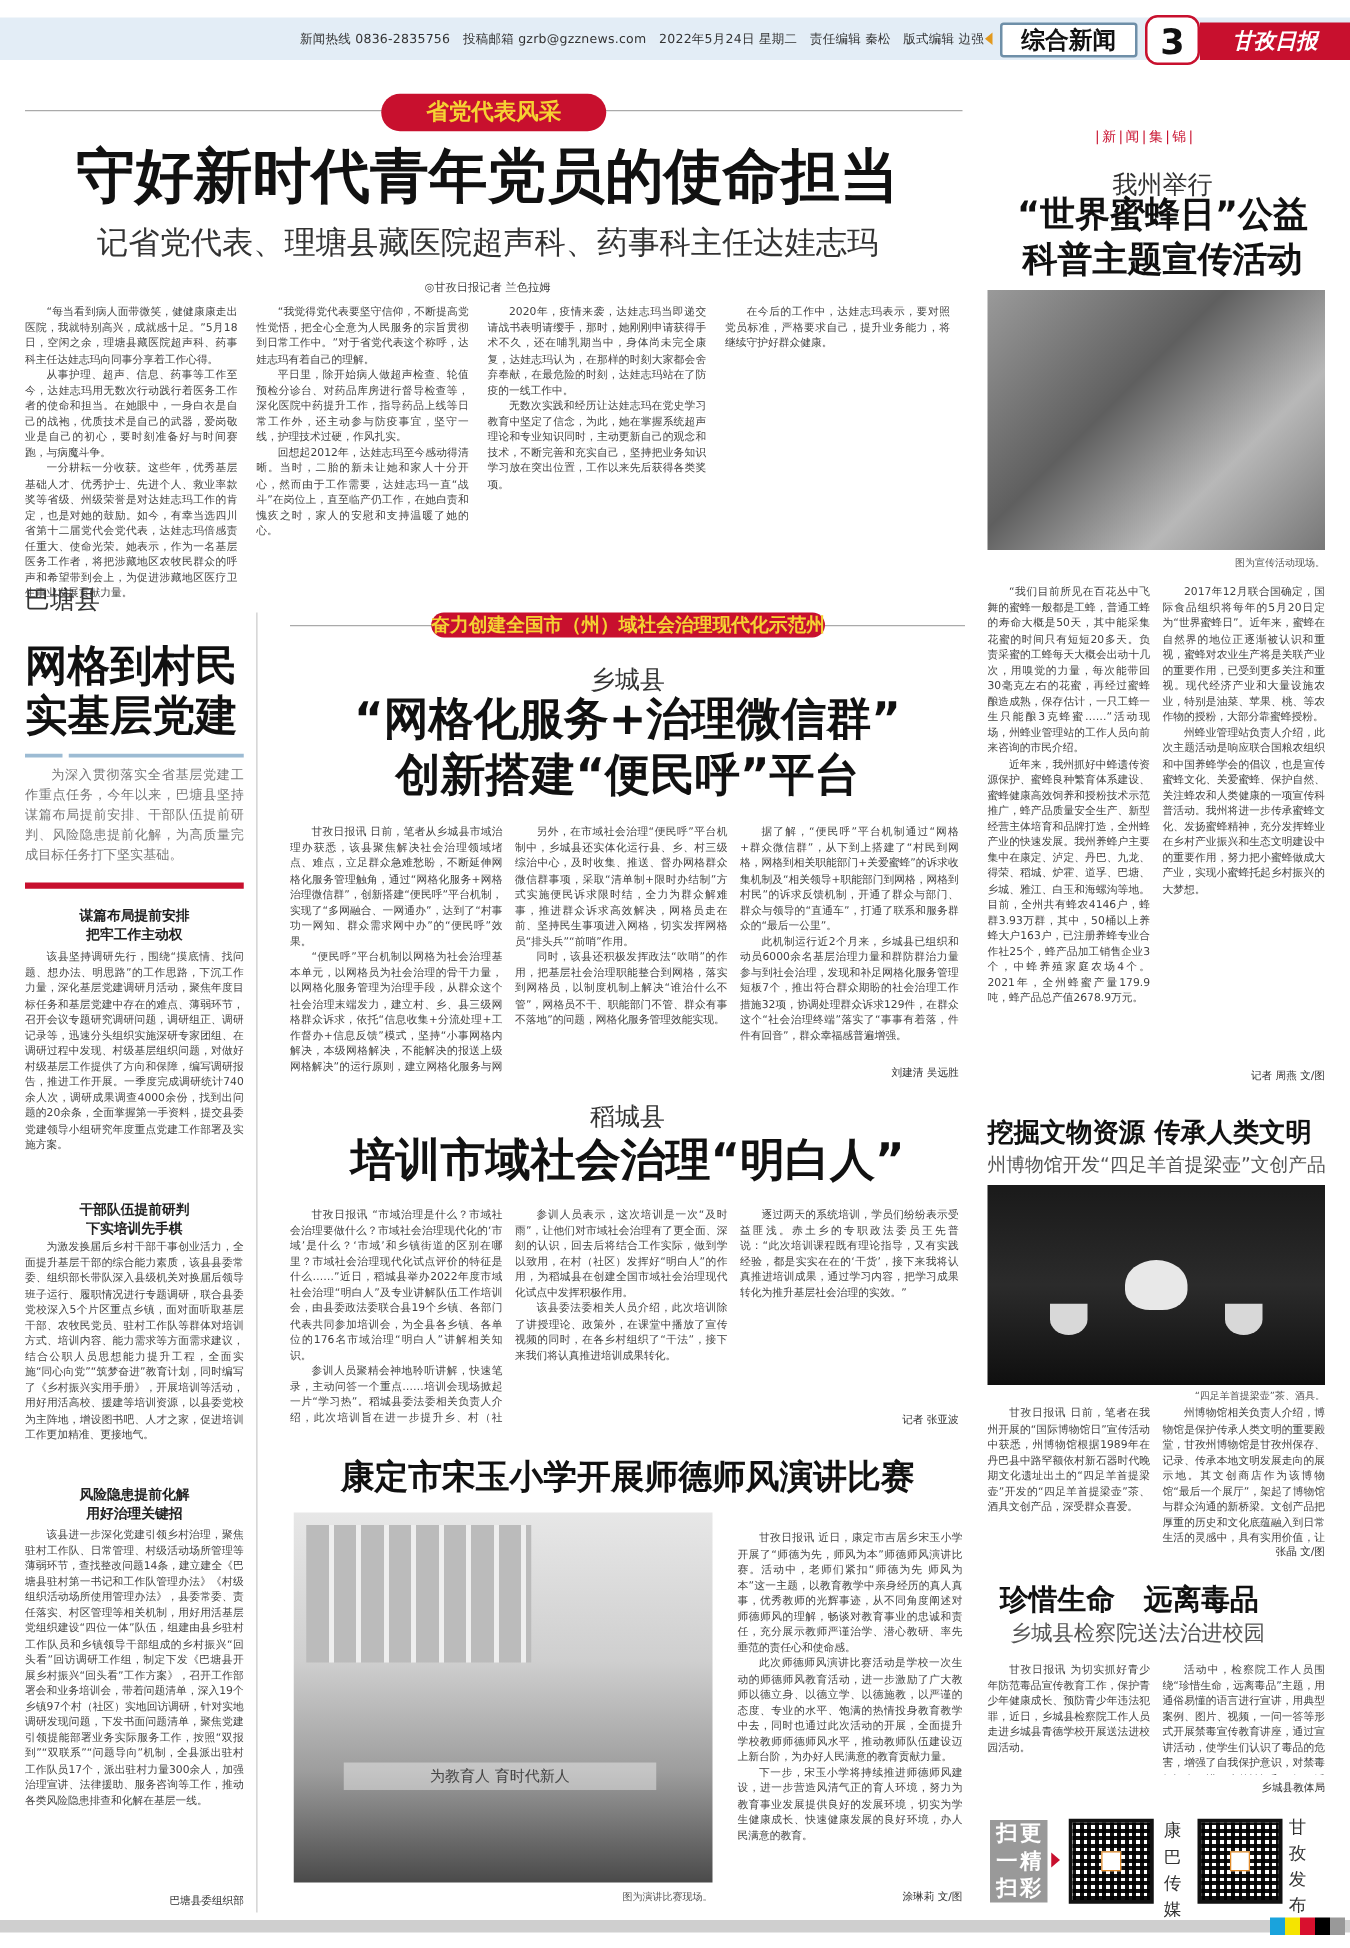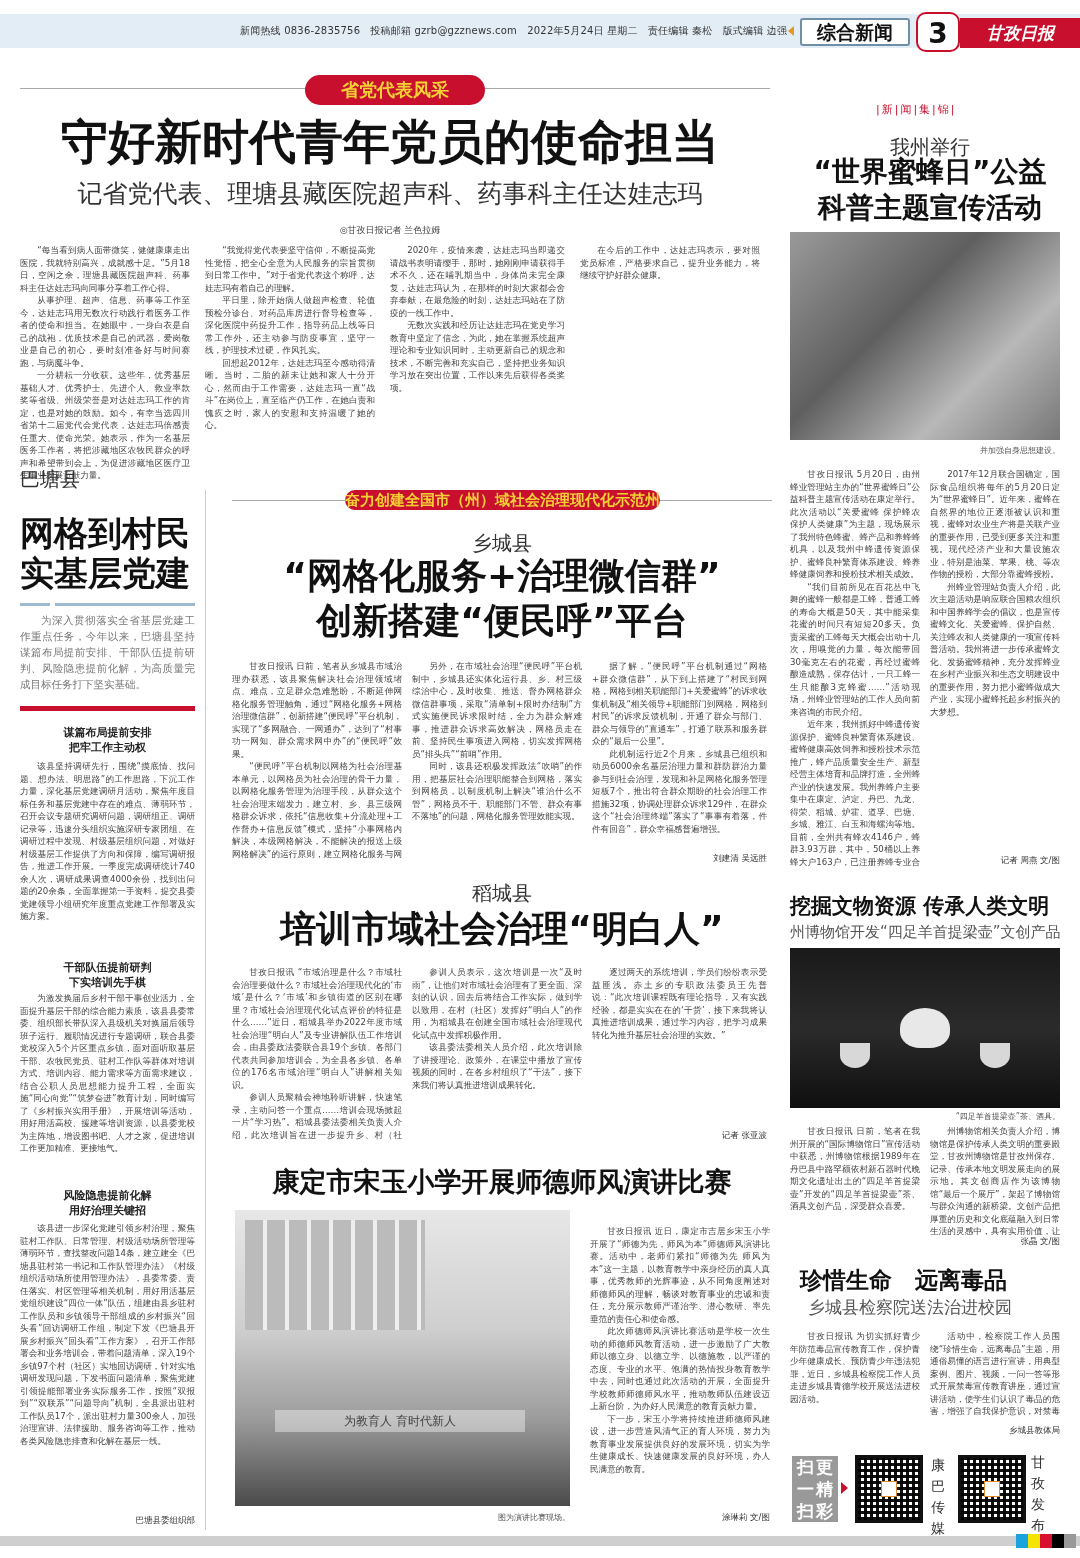--- a/index.html
+++ b/index.html
@@ -95,23 +95,22 @@
 </div>
 <div class="abs col" style="left:580px; top:244px; width:180px; height:238px;">
   <p>在今后的工作中，达娃志玛表示，要对照党员标准，严格要求自己，提升业务能力，将继续守护好群众健康。</p>
 </div>
 
 <div class="abs" style="left:876px; top:102px; font-size:11px; color:#c8102e; letter-spacing:2px;">|新|闻|集|锦|</div>
 <div class="abs h-sub" style="left:790px; top:134px; width:280px; text-align:center; font-size:20px;">我州举行</div>
 <div class="abs h-main" style="left:790px; top:154px; width:280px; text-align:center; font-size:28px; line-height:36px;">“世界蜜蜂日”公益</div>
 <div class="abs h-main" style="left:790px; top:190px; width:280px; text-align:center; font-size:28px; line-height:36px;">科普主题宣传活动</div>
 <div class="abs photo" style="left:790px; top:232px; width:270px; height:208px;"></div>
-<div class="abs caption" style="left:790px; top:445px; width:270px;">并加强自身思想建设。</div>
+<div class="abs caption" style="left:790px; top:445px; width:270px;">图为宣传活动现场。</div>
 <div class="abs col" style="left:790px; top:468px; width:130px; height:400px;">
-  <p>甘孜日报讯 5月20日，由州蜂业管理站主办的“世界蜜蜂日”公益科普主题宣传活动在康定举行。此次活动以“关爱蜜蜂 保护蜂农 保护人类健康”为主题，现场展示了我州特色蜂蜜、蜂产品和养蜂蜂机具，以及我州中蜂遗传资源保护、蜜蜂良种繁育体系建设、蜂养蜂健康饲养和授粉技术相关成效。</p>
   <p>“我们目前所见在百花丛中飞舞的蜜蜂一般都是工蜂，普通工蜂的寿命大概是50天，其中能采集花蜜的时间只有短短20多天。负责采蜜的工蜂每天大概会出动十几次，用嗅觉的力量，每次能带回30毫克左右的花蜜，再经过蜜蜂酿造成熟，保存估计，一只工蜂一生只能酿3克蜂蜜……”活动现场，州蜂业管理站的工作人员向前来咨询的市民介绍。</p>
   <p>近年来，我州抓好中蜂遗传资源保护、蜜蜂良种繁育体系建设、蜜蜂健康高效饲养和授粉技术示范推广，蜂产品质量安全生产、新型经营主体培育和品牌打造，全州蜂产业的快速发展。我州养蜂户主要集中在康定、泸定、丹巴、九龙、得荣、稻城、炉霍、道孚、巴塘、乡城、雅江、白玉和海螺沟等地。目前，全州共有蜂农4146户，蜂群3.93万群，其中，50桶以上养蜂大户163户，已注册养蜂专业合作社25个，蜂产品加工销售企业3个，中蜂养殖家庭农场4个。2021年，全州蜂蜜产量179.9吨，蜂产品总产值2678.9万元。</p>
 </div>
 <div class="abs col" style="left:930px; top:468px; width:130px; height:385px;">
   <p>2017年12月联合国确定，国际食品组织将每年的5月20日定为“世界蜜蜂日”。近年来，蜜蜂在自然界的地位正逐渐被认识和重视，蜜蜂对农业生产将是关联产业的重要作用，已受到更多关注和重视。现代经济产业和大量设施农业，特别是油菜、苹果、桃、等农作物的授粉，大部分靠蜜蜂授粉。</p>
   <p>州蜂业管理站负责人介绍，此次主题活动是响应联合国粮农组织和中国养蜂学会的倡议，也是宣传蜜蜂文化、关爱蜜蜂、保护自然、关注蜂农和人类健康的一项宣传科普活动。我州将进一步传承蜜蜂文化、发扬蜜蜂精神，充分发挥蜂业在乡村产业振兴和生态文明建设中的重要作用，努力把小蜜蜂做成大产业，实现小蜜蜂托起乡村振兴的大梦想。</p>
 </div>
 <div class="abs credit" style="left:930px; top:855px; width:130px;">记者 周燕 文/图</div>
 
 <div class="abs h-sub" style="left:20px; top:466px; font-size:20px;">巴塘县</div>

